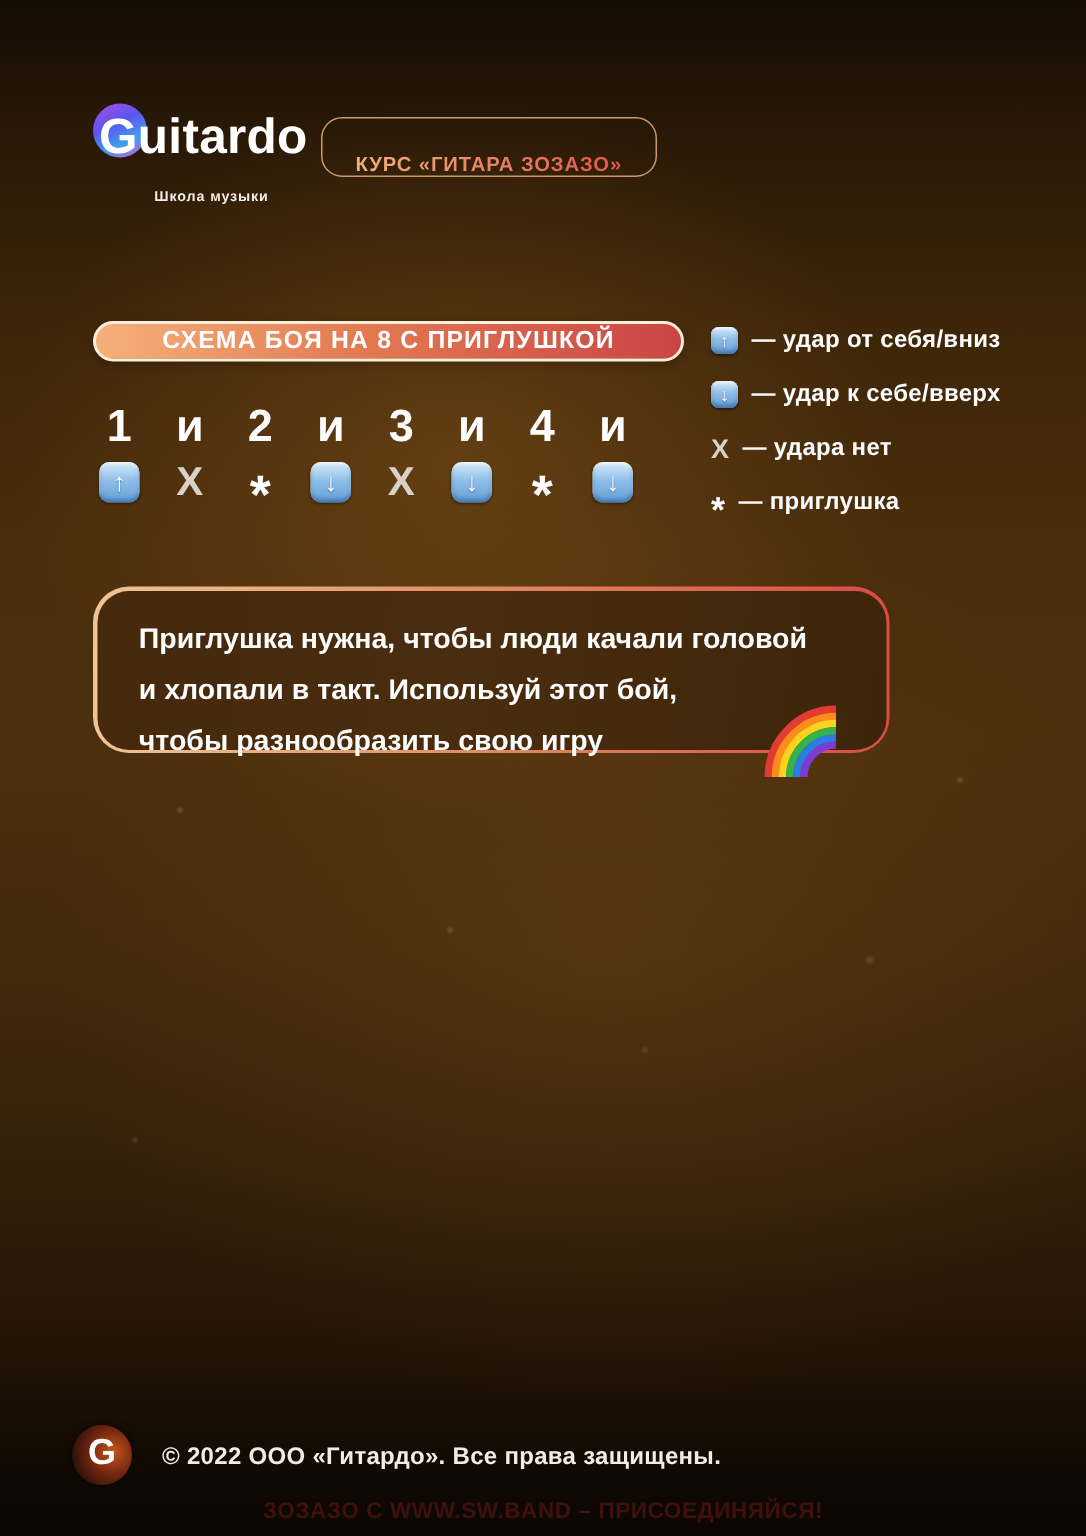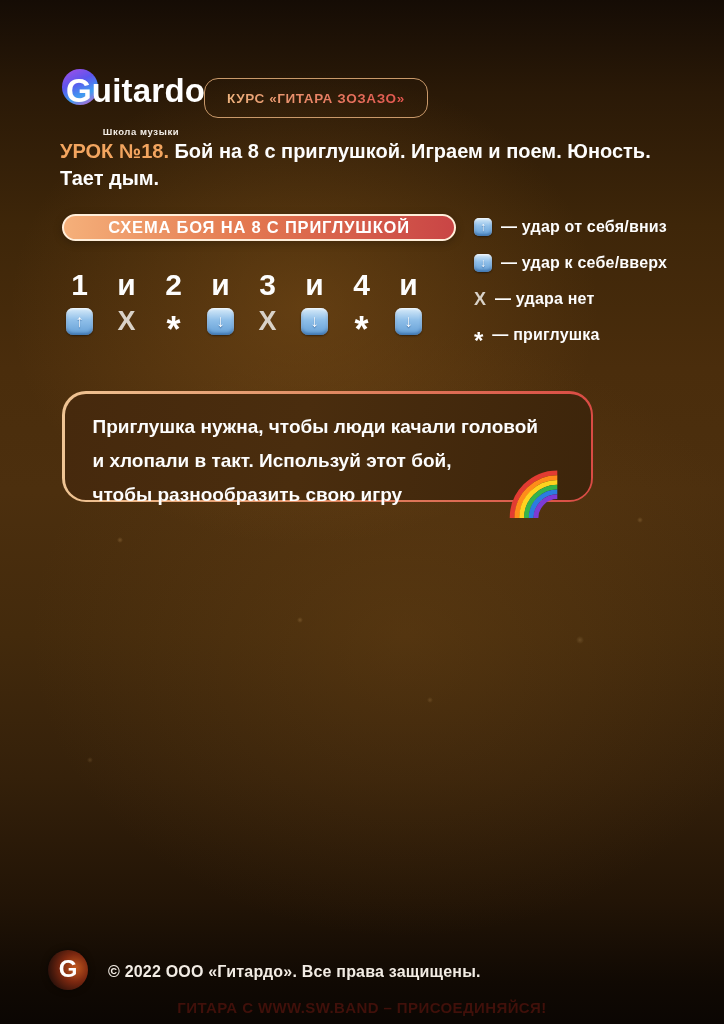--- a/index.html
+++ b/index.html
@@ -22,22 +22,22 @@
   }
   
   .brand { position:absolute; left:66px; top:72px; width:150px; }
   .brand-row { position:relative; display:inline-block; }
   .g-circle { position:absolute; left:-4px; top:-3px; width:36px; height:36px; border-radius:50%;
     background:linear-gradient(155deg,#a94fe6 0%,#5c55ee 38%,#3f9df0 68%,#d957c8 100%);
     filter:blur(.4px); z-index:0; }
   .brand-text { position:relative; z-index:1; font-size:33px; font-weight:bold; letter-spacing:.2px; color:#fff; }
   .brand-sub { position:relative; z-index:1; margin-top:16px; text-align:center; font-size:9.5px; font-weight:bold; color:#f3ede6; letter-spacing:.6px; }
   .badge {
-    position:absolute; left:204px; top:78px; height:40px; padding:0 22px;
-    display:flex; align-items:center; border:1.5px solid #c9996a; border-radius:14px;
+    position:absolute; left:214px; top:78px; height:40px; padding:0 22px;
+    display:flex; align-items:flex-end; border:1.5px solid #c9996a; border-radius:14px;
   }
   .badge-text {
     font-size:13.5px; font-weight:bold; letter-spacing:.6px;
     background:linear-gradient(90deg,#eeb37e 0%,#e2544e 100%);
     -webkit-background-clip:text; background-clip:text; color:transparent;
   }
   
   .lesson-title { position:absolute; left:60px; top:138px; width:592px; font-size:20px; line-height:27px; font-weight:bold; color:#fdfdfd; }
   .lesson-label { color:#f3a55f; }
   
@@ -108,21 +108,20 @@
       <span class="g-circle"></span>
       <span class="brand-text">Guitardo</span>
     </div>
     <div class="brand-sub">Школа музыки</div>
   </div>
 
   <div class="badge">
     <span class="badge-text">КУРС «ГИТАРА ЗОЗАЗО»</span>
   </div>
 
-  <p class="lesson-title"><span class="lesson-label">УРОК №18.</span><span> Бой на 8 с приглушкой. Играем и поем. Юность. Тает дым.</span></p>
 
   <div class="scheme-banner">
     <span>СХЕМА БОЯ НА 8 С ПРИГЛУШКОЙ</span>
   </div>
 
   <div class="beats-row">
       <span class="beat">1</span>
       <span class="beat">и</span>
       <span class="beat">2</span>
       <span class="beat">и</span>
@@ -191,15 +190,15 @@
       <path d="M 26.5 60 A 27.5 27.5 0 0 1 54 32.5" fill="none" stroke="#2b7de0" stroke-width="5.2"></path>
       <path d="M 31.5 60 A 22.5 22.5 0 0 1 54 37.5" fill="none" stroke="#7d3bd4" stroke-width="5.2"></path>
     </svg>
   </div>
 
   <div class="footer-logo">
     <span>G</span>
   </div>
   <div class="copyright">© 2022 ООО «Гитардо». Все права защищены.</div>
 
-  <div class="watermark">ГИТАРА С WWW.SW.BAND – ПРИСОЕДИНЯЙСЯ!</div>
+  <div class="watermark">ЗОЗАЗО С WWW.SW.BAND – ПРИСОЕДИНЯЙСЯ!</div>
 
 </div>
 
 </body></html>

